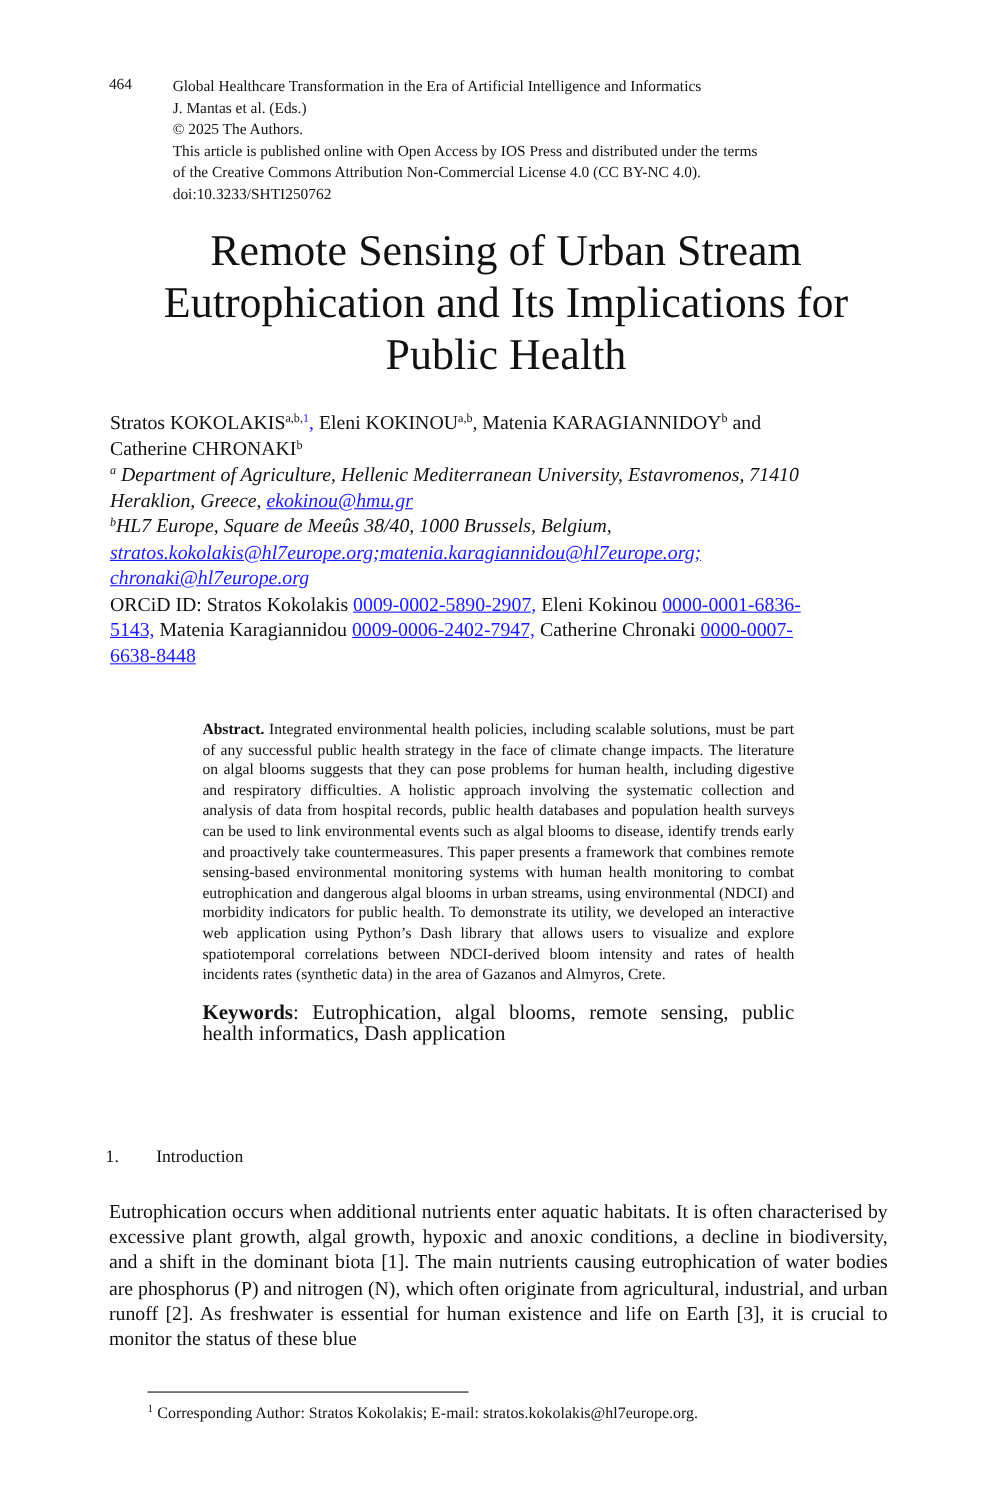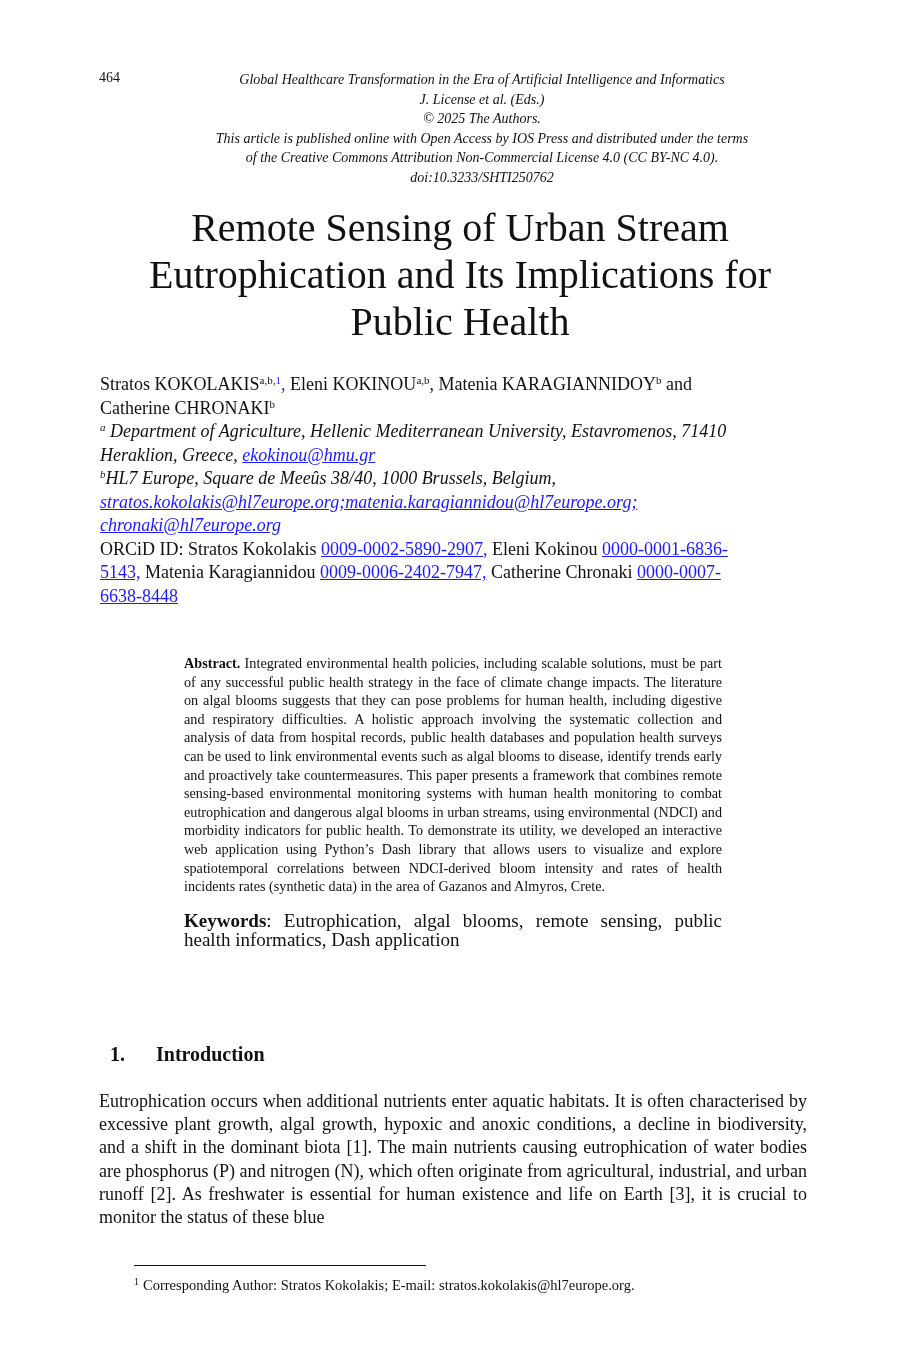--- a/index.html
+++ b/index.html
@@ -1,41 +1,41 @@
 <!DOCTYPE html>
 <html><head>
 <meta charset="utf-8">
 <style>
   html, body { margin:0; padding:0; background:#ffffff; }
   body { width:904px; height:1363px; position:relative; overflow:hidden; color:#111; font-family:"Liberation Serif", serif; }
   a, .link { color:#1a1aff; text-decoration:underline; }
   .hdr-num { position:absolute; left:99px; top:70px; font-size:14px; }
-  .hdr { position:absolute; right:97px; top:70px; width:650px; text-align:center; font-style:italic; font-size:14px; line-height:19.5px; }
+  .hdr { position:absolute; right:97px; top:70px; width:650px; text-align:left; font-size:14px; line-height:19.5px; }
   .title { position:absolute; left:108px; width:704px; top:204px; text-align:center; font-size:40px; line-height:47px; }
   .authors { position:absolute; left:100px; width:704px; top:373px; text-align:left; font-size:18px; line-height:23.5px; }
   .authors sup { font-size:11px; vertical-align:6px; line-height:0; }
   .aff { font-style:italic; }
   .abstract { position:absolute; left:184px; width:538px; top:654px; font-size:14.2px; line-height:18.6px; text-align:justify; }
   .abstract b { font-weight:bold; }
   .keywords { position:absolute; left:184px; width:538px; top:912px; font-size:19px; line-height:18.6px; text-align:justify; }
-  .sec { position:absolute; left:110px; top:1043px; font-size:20px; font-weight:bold; }
+  .sec { position:absolute; left:96px; top:1043px; font-size:16px; font-weight:normal; }
   .sec .num { display:inline-block; width:46px; }
   .body { position:absolute; left:99px; width:708px; top:1090px; font-size:18px; line-height:23.2px; text-align:justify; }
   .fn-rule { position:absolute; left:134px; top:1265px; width:292px; height:1px; background:#111; }
   .fn { position:absolute; left:134px; top:1276px; font-size:14.5px; }
   .fn sup { font-size:10px; vertical-align:5px; margin-right:4px; }
 </style>
 </head>
 <body>
 
 <div class="hdr-num">464</div>
 
 <div class="hdr">
   <div>Global Healthcare Transformation in the Era of Artificial Intelligence and Informatics</div>
-  <div>J. License et al. (Eds.)</div>
+  <div>J. Mantas et al. (Eds.)</div>
   <div>© 2025 The Authors.</div>
   <div>This article is published online with Open Access by IOS Press and distributed under the terms</div>
   <div>of the Creative Commons Attribution Non-Commercial License 4.0 (CC BY-NC 4.0).</div>
   <div>doi:10.3233/SHTI250762</div>
 </div>
 
 <h1 class="title" style="margin:0;font-weight:normal;">
   <div>Remote Sensing of Urban Stream</div>
   <div>Eutrophication and Its Implications for</div>
   <div>Public Health</div>

